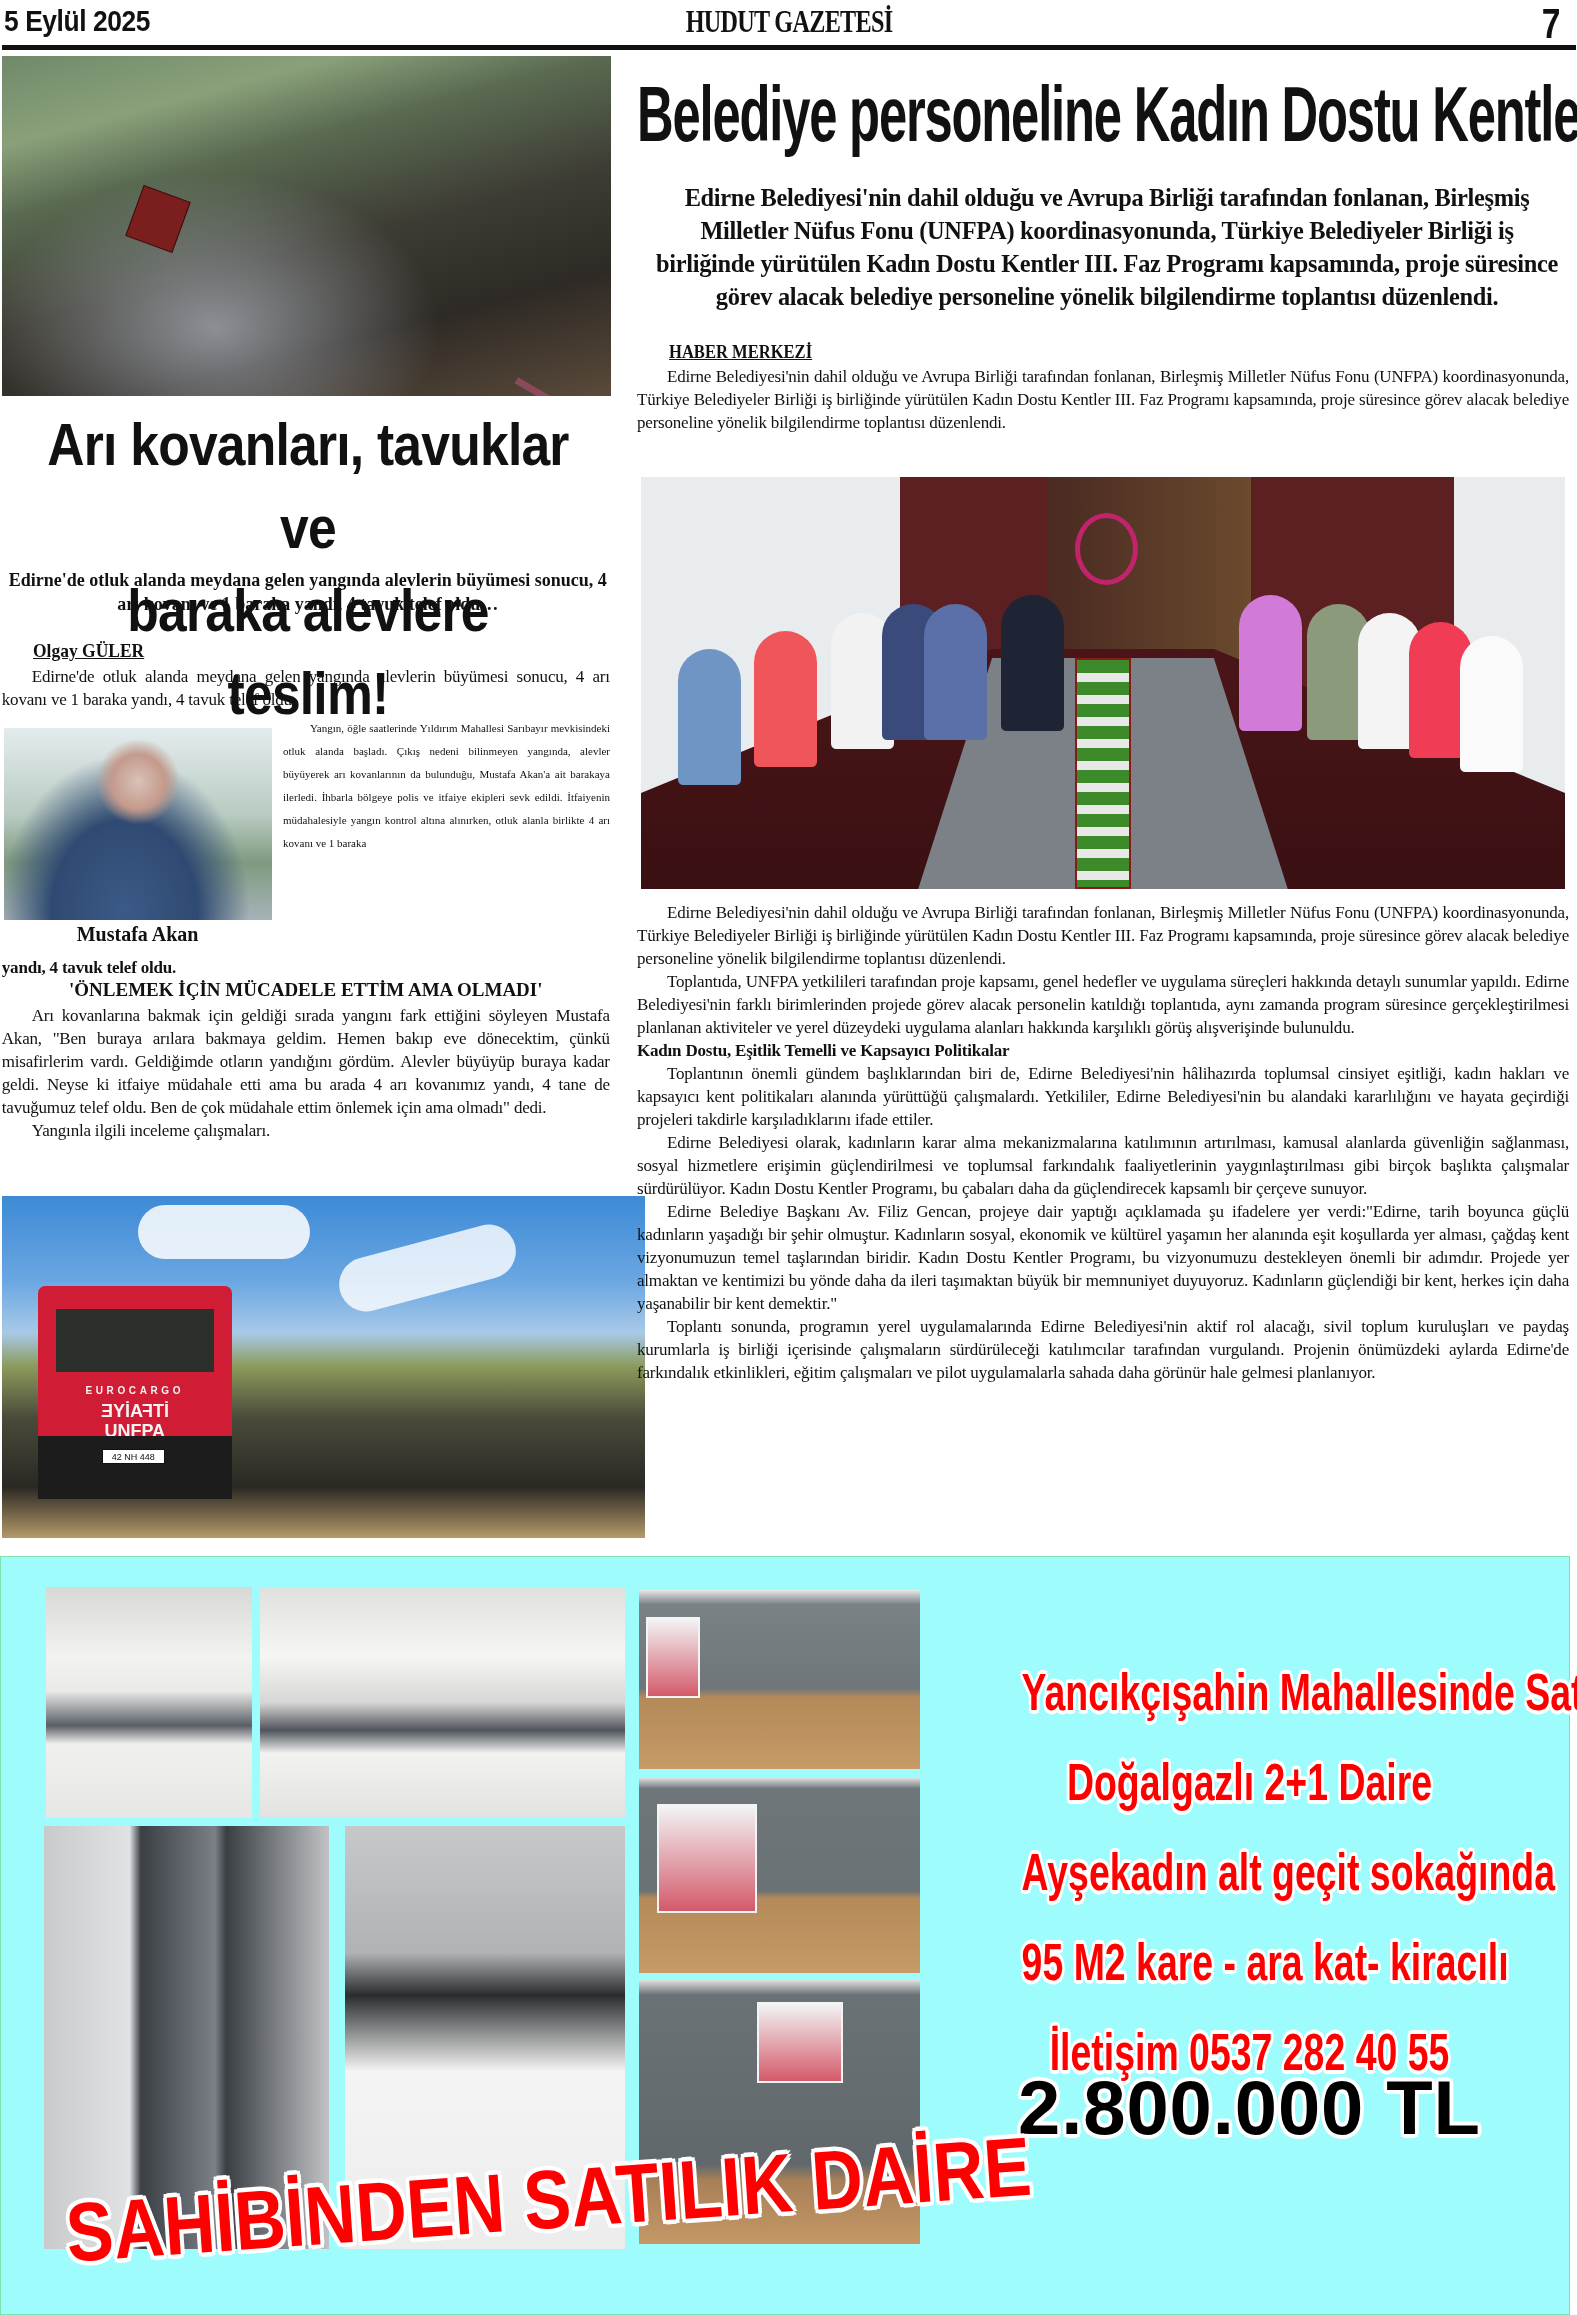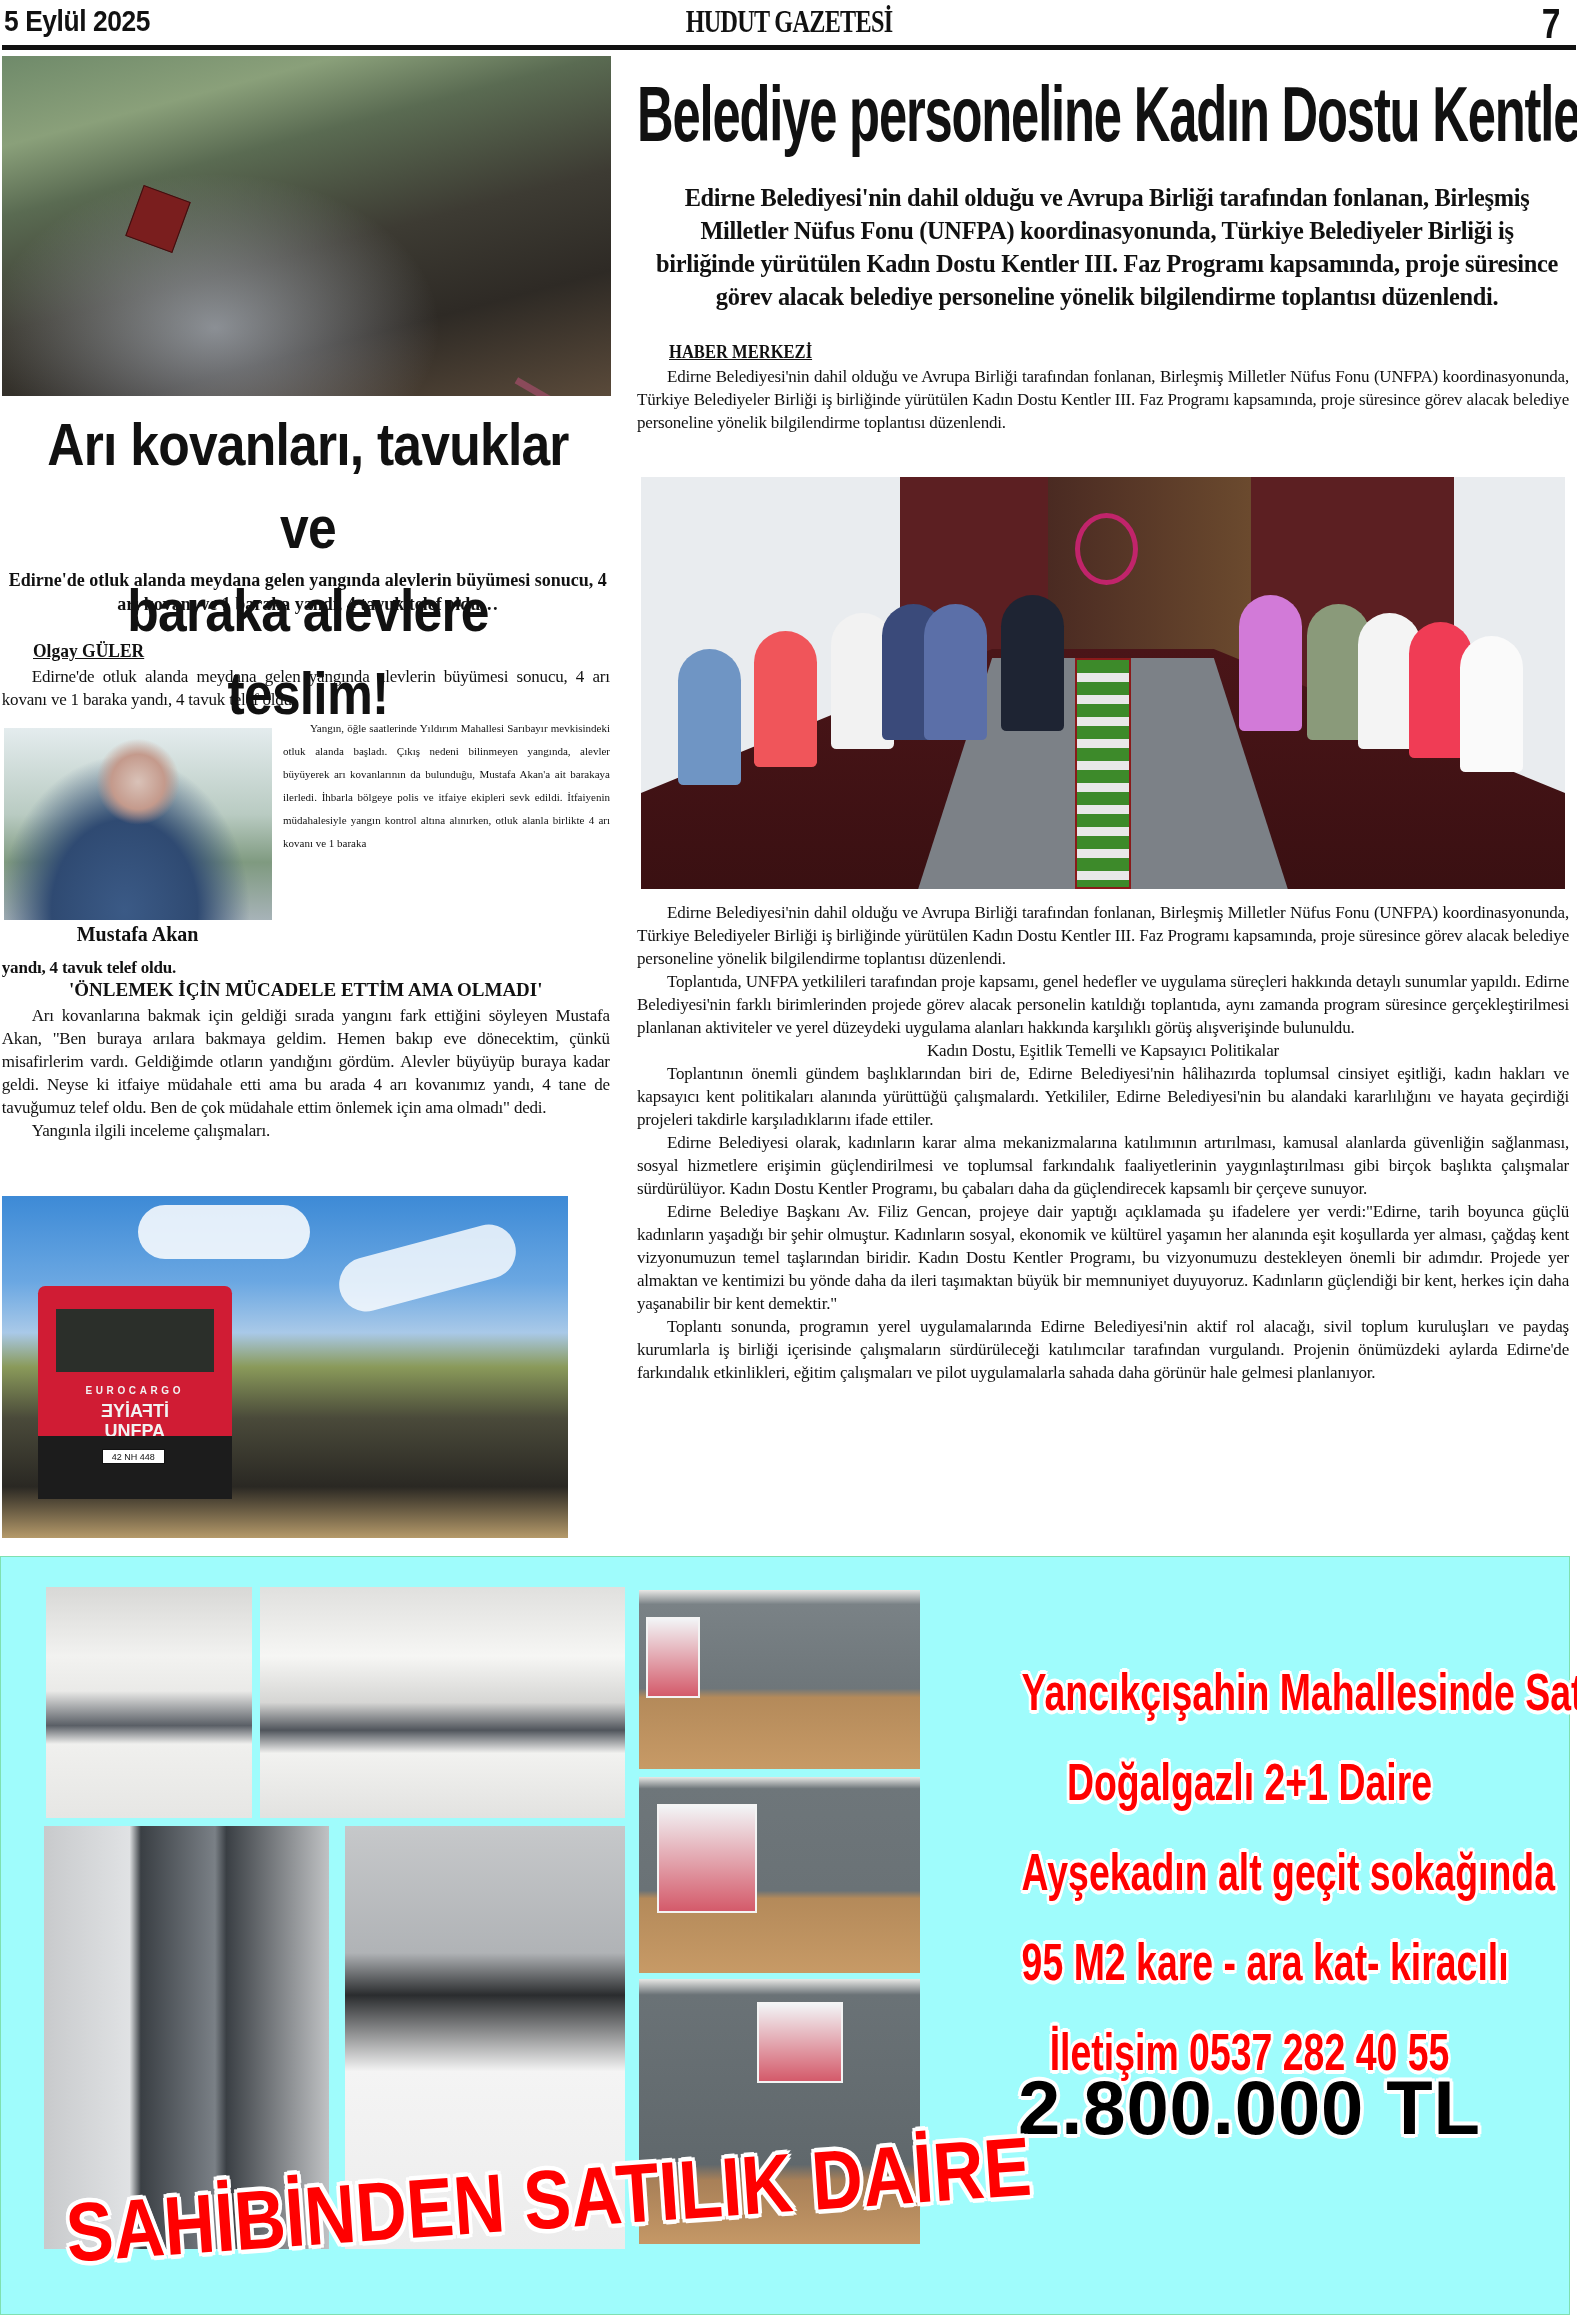--- a/index.html
+++ b/index.html
@@ -37,21 +37,21 @@
       radial-gradient(ellipse at 50% 28%, #d9c2b8 0%, #c49a8c 14%, rgba(0,0,0,0) 22%),
       radial-gradient(ellipse at 45% 95%, #3b5a86 0%, #2f4a72 35%, rgba(0,0,0,0) 60%),
       linear-gradient(180deg, #e4ecee 0%, #b9cbc2 45%, #7f9a80 70%, #a7b3b8 100%); }
   .man-caption { position: absolute; left: 3.6px; top: 923px; width: 268px; text-align: center; font-weight: 700; font-size: 20px; }
   .left-wrap { position: absolute; left: 283px; top: 717px; width: 327px; font-size: 11px; line-height: 23px; text-align: justify; }
   .left-wrap p { text-indent: 27px; }
   .left-cont { position: absolute; left: 1.8px; top: 956px; width: 608px; font-weight: bold; }
   .subhead-left { position: absolute; left: 1.8px; top: 979px; width: 608px; text-align: center; font-weight: 700; font-size: 19px; }
   .left-p3 { position: absolute; left: 1.8px; top: 1004px; width: 608px; }
 
-  .ph-truck { left: 1.8px; top: 1196px; width: 566px; height: 342px;
+  .ph-truck { left: 1.8px; top: 1196px; width: 643px; height: 342px;
     background:
       linear-gradient(180deg, #3d8ad6 0%, #6aa7e2 25%, #a9c9e8 40%, #8a9a5a 50%, #4a4a3a 65%, #2a2823 85%, #b59a6a 100%); }
   .ph-truck .cloud1 { position: absolute; left: 136px; top: 9px; width: 172px; height: 54px; background: rgba(255,255,255,0.85); border-radius: 36px; }
   .ph-truck .cloud2 { position: absolute; left: 335px; top: 45px; width: 181px; height: 54px; background: rgba(255,255,255,0.8); border-radius: 36px; transform: rotate(-15deg); }
   .ph-truck .cab { position: absolute; left: 36px; top: 90px; width: 194px; height: 213px; background: #d01c34; border-radius: 7.2px 7.2px 3.6px 3.6px; }
   .ph-truck .windshield { position: absolute; left: 54px; top: 113px; width: 158px; height: 63px; background: #2b2f2a; }
   .ph-truck .bumper { position: absolute; left: 36px; top: 240px; width: 194px; height: 63px; background: #1c1c1c; }
   .ph-truck .brand { position: absolute; left: 54px; top: 185px; width: 158px; text-align: center; color: #f2f2f2; font-family: "Liberation Sans", sans-serif; font-weight: 700; font-size: 18px; line-height: 20px; }
   .ph-truck .plate { position: absolute; left: 100px; top: 253px; width: 63px; height: 14.5px; background: #fff; color: #111; font-family: "Liberation Sans", sans-serif; font-size: 9px; text-align: center; line-height: 14.5px; border: 0.9px solid #111; }
 
@@ -65,21 +65,21 @@
       linear-gradient(90deg, #e9ecef 0%, #e9ecef 28%, #5c1f22 28%, #5c1f22 44%, #4a2a22 44%, #6b4a2e 66%, #5c1f22 66%, #5c1f22 88%, #e9ecef 88%);
   }
   .ph-meeting .table { position: absolute; left: 0; top: 172px; width: 100%; height: 240px; background: linear-gradient(180deg, #4a1518 0%, #3a1012 100%); clip-path: polygon(0% 60%, 38% 0%, 62% 0%, 100% 60%, 100% 100%, 0% 100%); }
   .ph-meeting .carpet { position: absolute; left: 30%; top: 181px; width: 40%; height: 231px; background: #7c8187; clip-path: polygon(20% 0%, 80% 0%, 100% 100%, 0% 100%); }
   .ph-meeting .plants { position: absolute; left: 47%; top: 181px; width: 6%; height: 231px; background: repeating-linear-gradient(180deg, #3d8a2a 0 12.7px, #e8e8e8 12.7px 22px); border: 2.7px solid #8a1a1a; }
   .ph-meeting .logo { position: absolute; left: 47%; top: 36px; width: 63px; height: 72px; border: 5.4px solid #c1246b; border-radius: 50%; }
   .ph-meeting .people { position: absolute; left: 4%; top: 118px; width: 92%; height: 163px; }
   .ph-meeting .person { position: absolute; width: 63px; height: 136px; border-radius: 32px 32px 5.4px 5.4px; }
 
   .right-body { position: absolute; left: 637px; top: 901px; width: 932px; }
-  .subhead-right { text-align: center; font-weight: 400; text-indent: 0 !important; }
+  .subhead-right { text-align: left; font-weight: 700; text-indent: 0 !important; }
 
   
   .ad { position: absolute; left: 0; top: 1556px; width: 1570px; height: 760px; background: #9ffcfc; border-top: 1.8px solid #7fe0b0; border-left: 1.8px solid #7fe0b0; border-right: 1.8px solid #7fe0b0; border-bottom: 2.7px solid #7fe0b0; }
   .adph { position: absolute; }
   .adph-k1 { left: 45px; top: 30px; width: 206px; height: 231px; background: linear-gradient(180deg, #d8d8d6 0%, #f2f2f0 30%, #eaeae8 45%, #5a5f66 60%, #f0f0ee 68%, #e6e6e4 100%); }
   .adph-k2 { left: 259px; top: 30px; width: 365px; height: 231px; background: linear-gradient(180deg, #e0e0de 0%, #f6f6f4 30%, #d6d6d4 50%, #50555c 62%, #f2f2f0 72%, #e2e2e0 100%); }
   .adph-b1 { left: 43px; top: 269px; width: 285px; height: 423px; background: linear-gradient(90deg, #c8cacc 0%, #e0e2e4 30%, #3a3f44 34%, #7a8086 60%, #3a3f44 64%, #c0c2c4 100%); }
   .adph-b2 { left: 344px; top: 269px; width: 280px; height: 423px; background: linear-gradient(180deg, #c6c8ca 0%, #b0b3b6 30%, #2a2c2e 40%, #f4f4f4 58%, #ececec 100%); }
   .adph-r1 { left: 638px; top: 33px; width: 281px; height: 179px; background: linear-gradient(180deg, #e8e8e6 0%, #7a8286 8%, #6e767a 55%, #b48a5a 60%, #c79a66 100%); }
   .adph-r2 { left: 638px; top: 220px; width: 281px; height: 196px; background: linear-gradient(180deg, #e8e8e6 0%, #6e767a 6%, #6a7276 58%, #b48a5a 62%, #c79a66 100%); }

